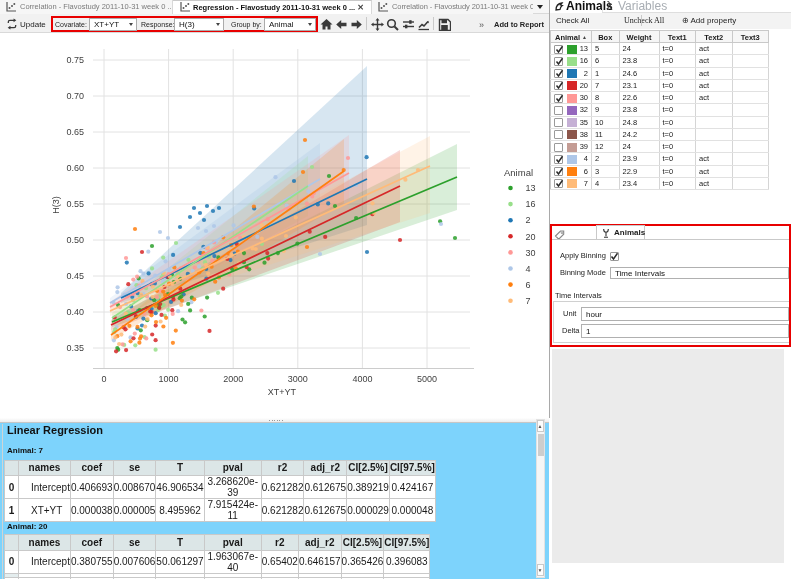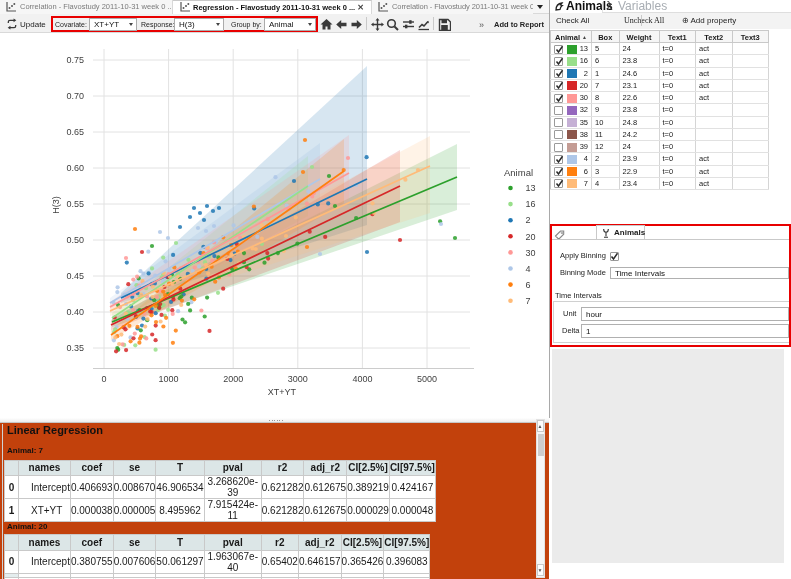--- a/index.html
+++ b/index.html
@@ -16,21 +16,21 @@
 .tbtext { position:absolute; font-size:8px; color:#222; }
 .tblab { position:absolute; font-size:7px; color:#222; }
 .ddl { position:absolute; height:13px; background:#ffffff; border:1px solid #ababab; font-size:8px;
        line-height:12px; padding-left:4px; color:#111; }
 .ddl .ar { position:absolute; right:3px; top:4px; width:0; height:0; border-left:2.5px solid transparent;
            border-right:2.5px solid transparent; border-top:3.5px solid #444; }
 #redbox1 { position:absolute; left:51px; top:15.5px; width:267px; height:16.5px; border:2px solid #e80000; }
 
 #plotwrap { position:absolute; left:0; top:33px; width:549px; height:385px; background:#fff; }
 
-#bottom { position:absolute; left:0; top:423px; width:549px; height:156px; background:#c2410c; }
+#bottom { position:absolute; left:0; top:423px; width:549px; height:156px; background:#7dd3fc; }
 #splitter { position:absolute; left:0; top:418px; width:549px; height:5px;
             background:linear-gradient(#ffffff,#ededed); border-bottom:1px solid #c6c6c6; }
 #bottom h1 { font-size:11px; font-weight:bold; color:#111; position:absolute; left:7px; top:1px; }
 .antitle { position:absolute; left:7px; font-size:8px; font-weight:bold; color:#111; }
 .rt { border-collapse:collapse; position:absolute; font-size:10px; table-layout:fixed; }
 .rt th { background:#dce6e7; border:1px solid #c9c9c9; font-weight:bold; padding:0; height:15.8px; text-align:center; }
 .rt td { border:1px solid #c9c9c9; padding:0; height:16.9px; text-align:center; background:#fff; }
 .rt td.idx { font-weight:bold; }
 .rt td.nm { text-align:left; padding-left:12px; }
 .rt tr.stub1 td { height:4.1px; }

